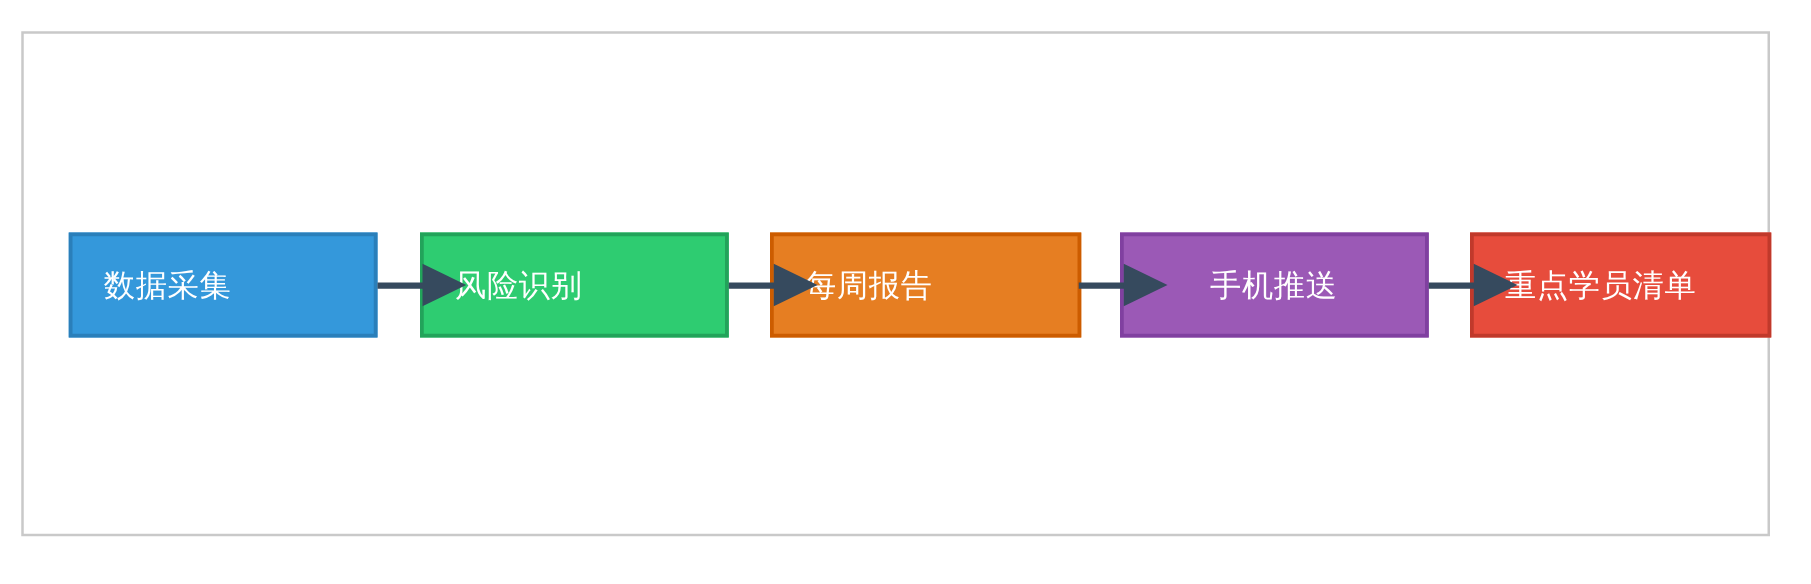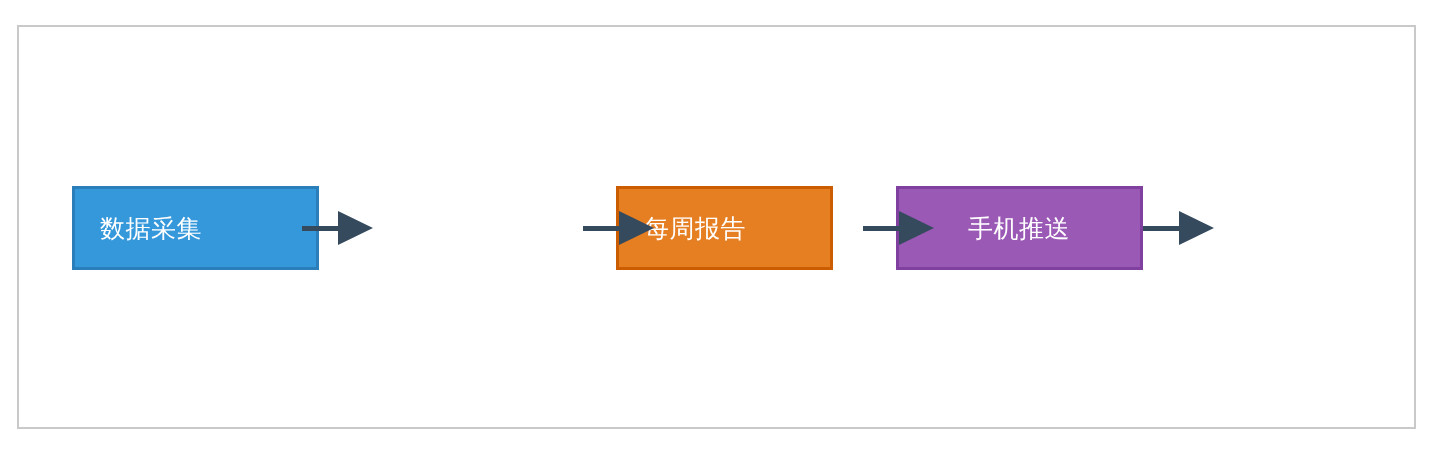--- a/index.html
+++ b/index.html
@@ -60,21 +60,21 @@
     line-height: 1;
     letter-spacing: 0.5px;
     padding-left: 25px;
     white-space: nowrap;
     font-family: "DejaVu Sans", "Liberation Sans", sans-serif;
   }
 
   
   #node-0 { left: 55px;   width: 247px; }
   #node-1 { left: 336px;  width: 247px; }
-  #node-2 { left: 616px;  width: 217px; }
+  #node-2 { left: 616px;  width: 249px; }
   #node-3 { left: 896px;  width: 247px; padding-left: 44px; }
   #node-4 { left: 1176px; width: 241px; }
 
   
   .connector {
     position: absolute;
     top: 226px;
     height: 5px;
     z-index: 4;
     pointer-events: none;
@@ -105,29 +105,32 @@
 </style>
 </head>
 <body>
 
 <div id="canvas">
 
   <div id="diagram-frame"></div>
 
   <div id="flow-row">
 
-    <div class="node" id="node-0" style="background:#3498db; border-color:#2a7fba;margin-left:17px;">
+    <div class="node" id="node-0" style="background:#3498db; border-color:#2a7fba;">
       <span class="node-label">数据采集</span>
     </div>
 
     <div class="connector" id="conn-0">
       <span class="shaft"></span>
       <span class="head"></span>
     </div>
 
+    <div class="node" id="node-1" style="background:#2ecc71; border-color:#22a35a;">
+      <span class="node-label">风险识别</span>
+    </div>
 
     <div class="connector" id="conn-1">
       <span class="shaft"></span>
       <span class="head"></span>
     </div>
 
     <div class="node" id="node-2" style="background:#e67e22; border-color:#cc5c00;">
       <span class="node-label">每周报告</span>
     </div>
 
@@ -138,15 +141,18 @@
 
     <div class="node" id="node-3" style="background:#9b59b6; border-color:#8040a0;">
       <span class="node-label">手机推送</span>
     </div>
 
     <div class="connector" id="conn-3">
       <span class="shaft"></span>
       <span class="head"></span>
     </div>
 
+    <div class="node" id="node-4" style="background:#e74c3c; border-color:#c0392b;">
+      <span class="node-label">重点学员清单</span>
+    </div>
 
   </div>
 </div>
 
 </body></html>

